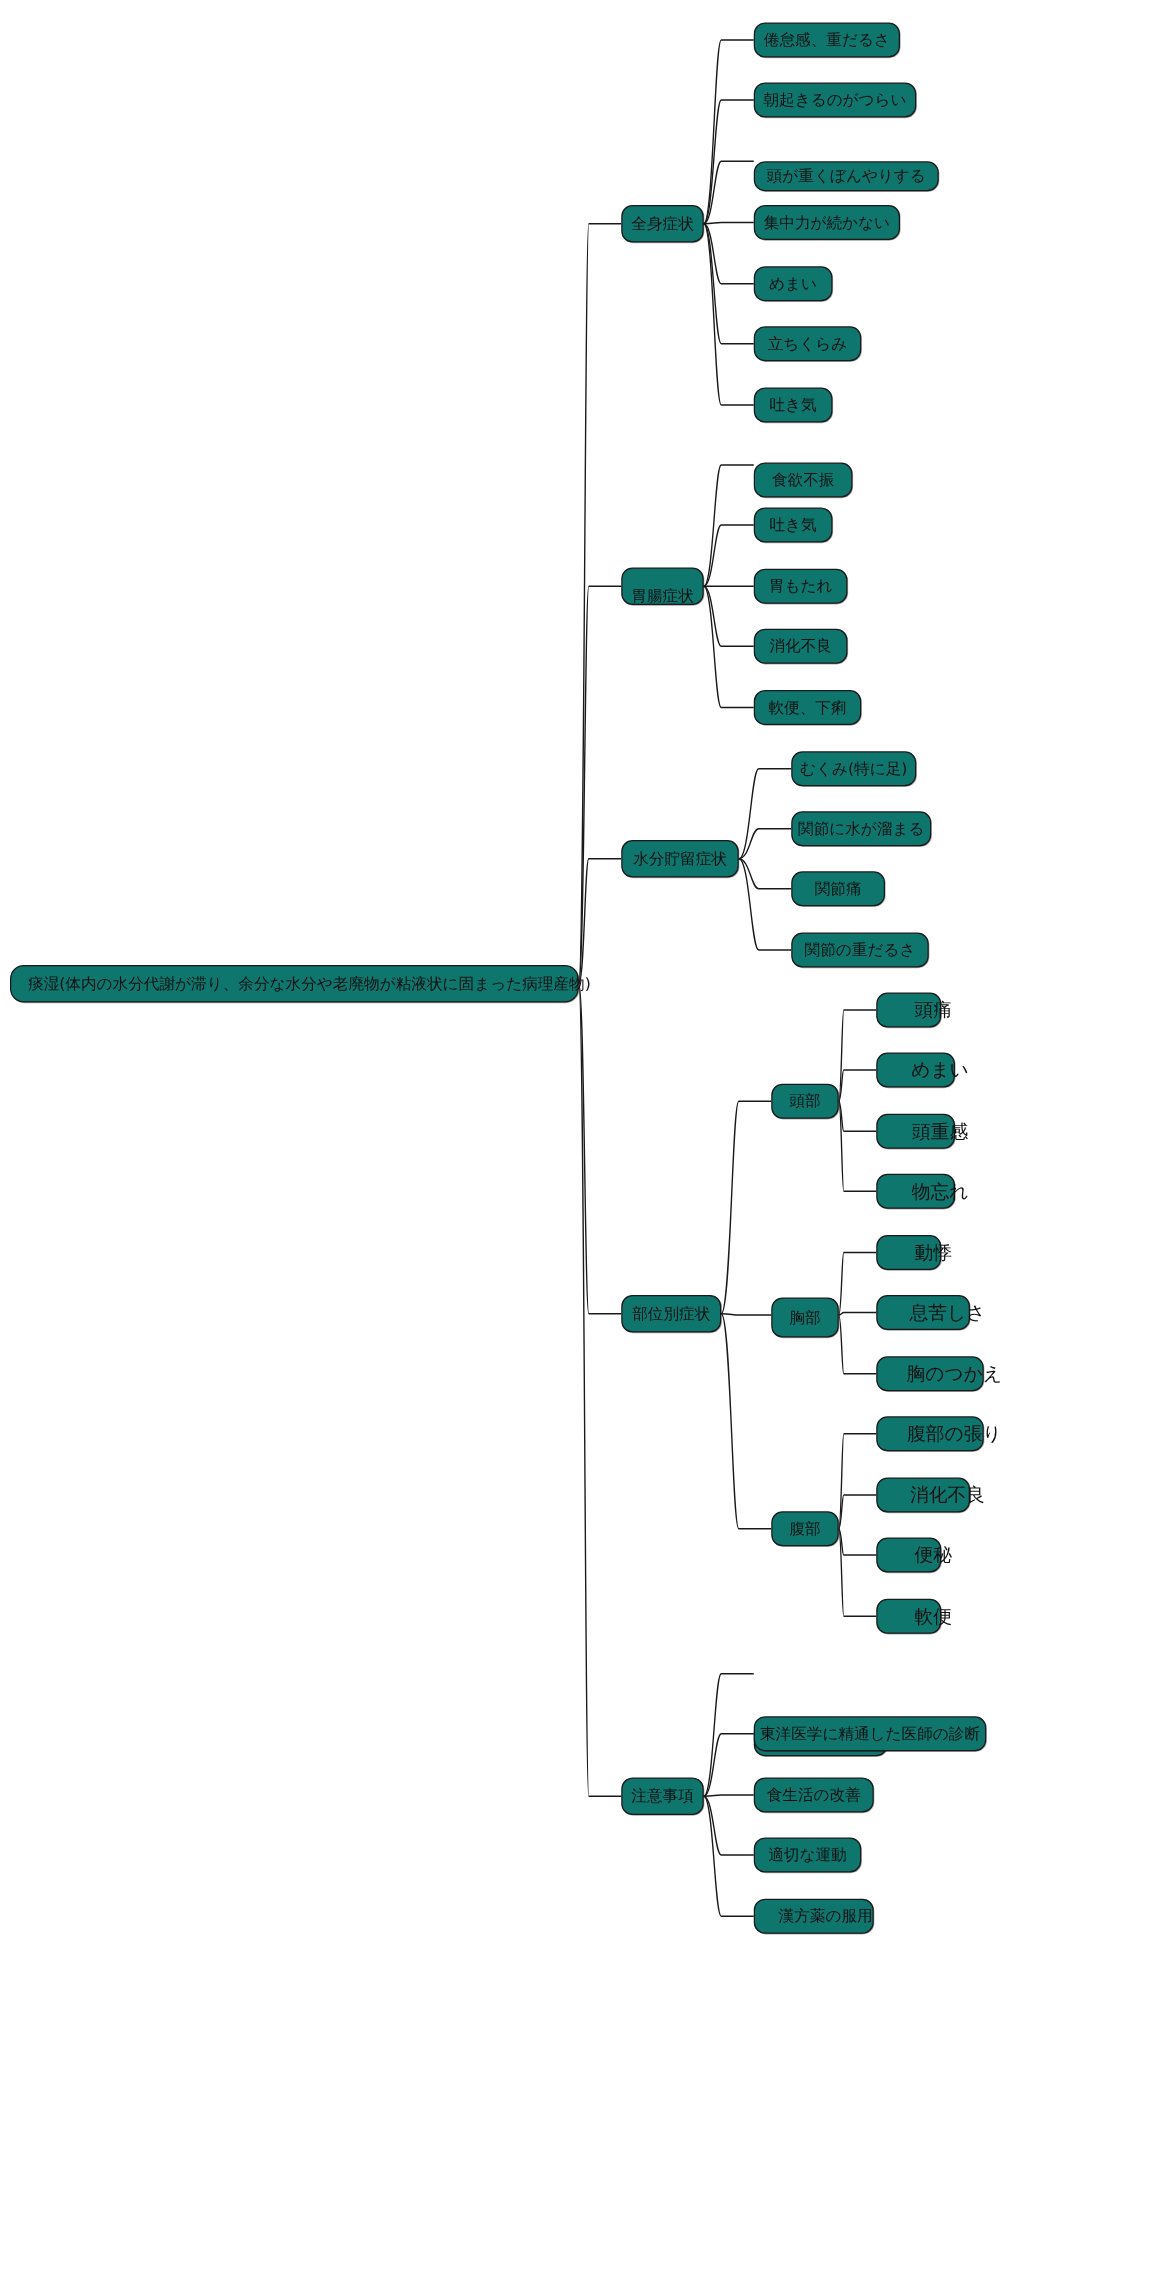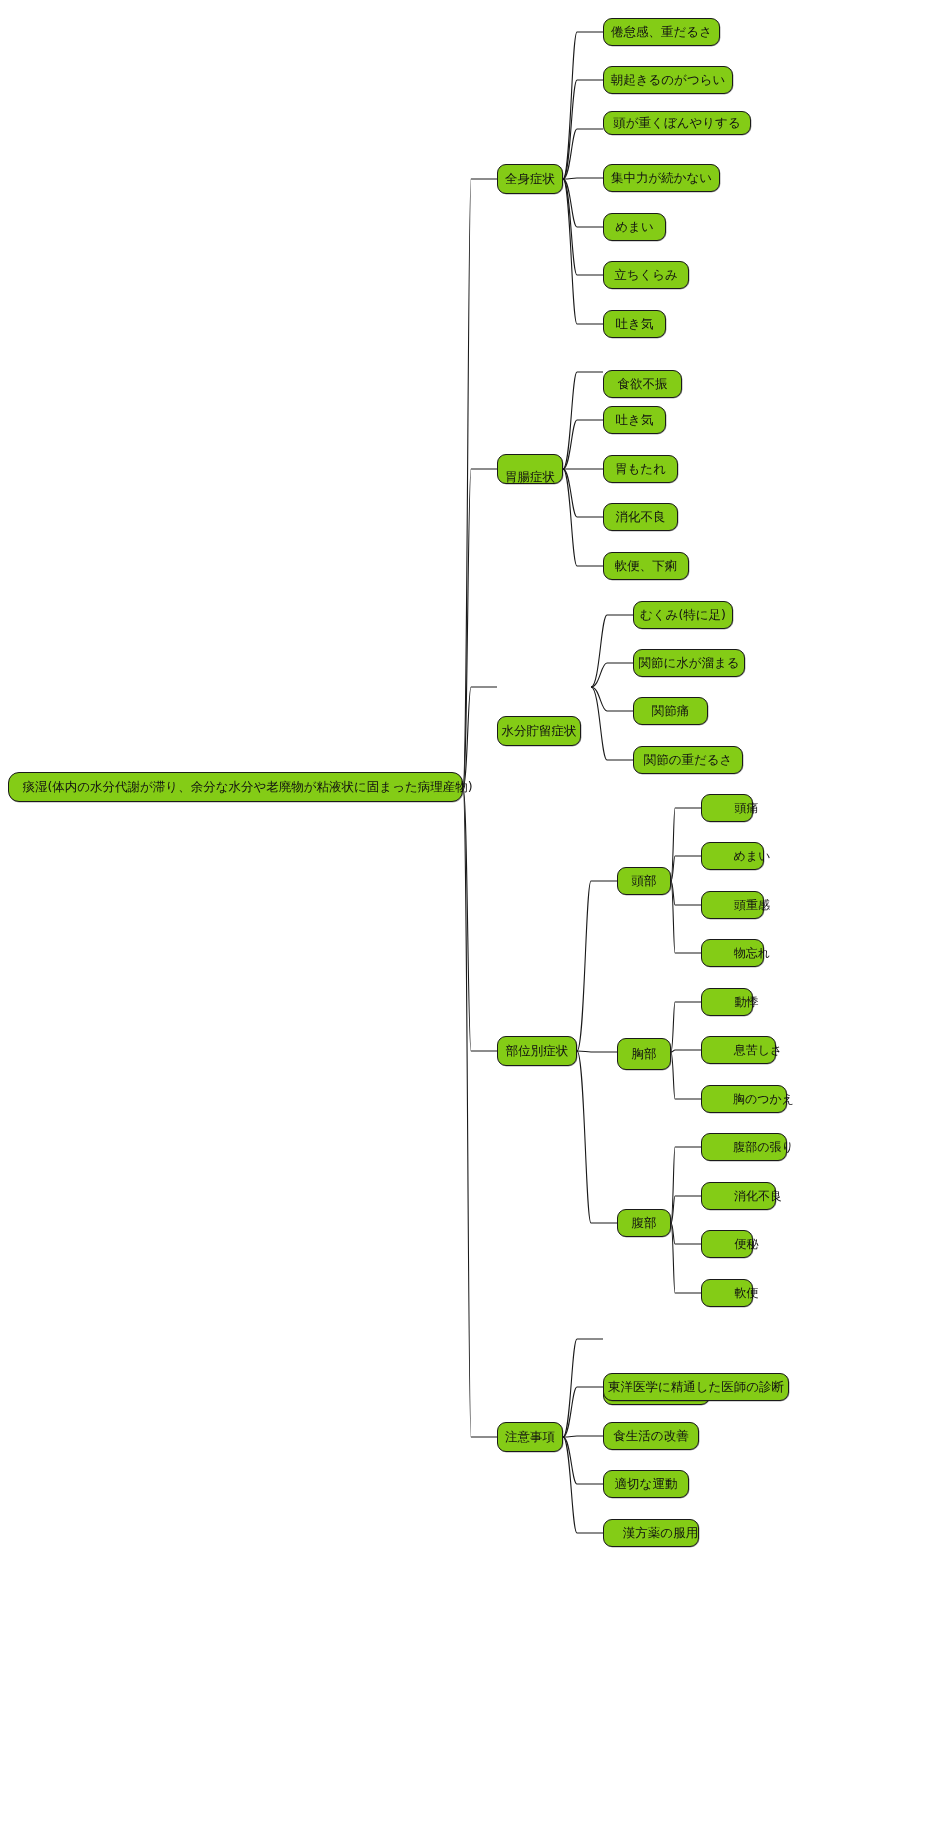--- a/index.html
+++ b/index.html
@@ -1,29 +1,29 @@
 <!DOCTYPE html>
 <html><head>
 <meta charset="utf-8">
 <style>
   html,body{margin:0;padding:0;background:#fff;}
   body{width:933px;height:1822px;position:relative;
        font-family:"DejaVu Sans","Liberation Sans",sans-serif;}
   #canvas{position:absolute;inset:0;width:933px;height:1822px;}
   #edges{position:absolute;left:0;top:0;width:933px;height:1822px;overflow:visible;}
   .node{position:absolute;box-sizing:border-box;
-        background:#84cc16;border:1.1px solid #1a1a1a;border-radius:9px;
+        background:#0f766e;border:1.1px solid #1a1a1a;border-radius:9px;
         display:flex;align-items:center;justify-content:center;
         color:#111;white-space:nowrap;line-height:1;
         box-shadow:0.5px 0.5px 0 rgba(0,0,0,0.35);}
   .node span{display:block;}
   .lvl0{font-size:12.5px;height:30px;border-radius:11px;padding-left:24px;}
   .lvl1{font-size:12.5px;height:30px;}
   .lvl2{font-size:12.5px;height:28px;}
-  .lvl3{font-size:12px;height:28px;padding-left:39px;}
+  .lvl3{font-size:15px;height:28px;padding-left:39px;}
 </style>
 </head>
 <body>
 
 <div id="canvas">
   <svg id="edges" viewBox="0 0 933 1822" preserveAspectRatio="none">
       <path d="M 463 787 C 467.4 787, 467.96 179, 471 179 L 497 179" fill="none" stroke="#1a1a1a" stroke-width="1.1"></path>
       <path d="M 563 179 C 570.7 179, 571.68 32, 577 32 L 603 32" fill="none" stroke="#1a1a1a" stroke-width="1.1"></path>
       <path d="M 563 179 C 570.7 179, 571.68 80, 577 80 L 603 80" fill="none" stroke="#1a1a1a" stroke-width="1.1"></path>
       <path d="M 563 179 C 570.7 179, 571.68 129, 577 129 L 603 129" fill="none" stroke="#1a1a1a" stroke-width="1.1"></path>
@@ -70,21 +70,21 @@
       </div>
       <div class="node lvl1" style="left: 497px; top: 164px; width: 66px; height: 30px;">
         <span>全身症状</span>
       </div>
       <div class="node lvl2" style="left: 603px; top: 18px; width: 117px; height: 28px;">
         <span>倦怠感、重だるさ</span>
       </div>
       <div class="node lvl2" style="left: 603px; top: 66px; width: 130px; height: 28px;">
         <span>朝起きるのがつらい</span>
       </div>
-      <div class="node lvl2" style="left: 603px; top: 111px; width: 148px; height: 24px;">
+      <div class="node lvl2" style="left: 603px; top: 129px; width: 148px; height: 24px;">
         <span>頭が重くぼんやりする</span>
       </div>
       <div class="node lvl2" style="left: 603px; top: 164px; width: 117px; height: 28px;">
         <span>集中力が続かない</span>
       </div>
       <div class="node lvl2" style="left: 603px; top: 213px; width: 63px; height: 28px;">
         <span>めまい</span>
       </div>
       <div class="node lvl2" style="left: 603px; top: 261px; width: 86px; height: 28px;">
         <span>立ちくらみ</span>
@@ -103,21 +103,21 @@
       </div>
       <div class="node lvl2" style="left: 603px; top: 455px; width: 75px; height: 28px; align-items: center;">
         <span>胃もたれ</span>
       </div>
       <div class="node lvl2" style="left: 603px; top: 503px; width: 75px; height: 28px;">
         <span>消化不良</span>
       </div>
       <div class="node lvl2" style="left: 603px; top: 552px; width: 86px; height: 28px;">
         <span>軟便、下痢</span>
       </div>
-      <div class="node lvl1" style="left: 497px; top: 672px; width: 84px; height: 30px; margin-top: 44px;">
+      <div class="node lvl1" style="left: 497px; top: 672px; width: 94px; height: 30px;">
         <span>水分貯留症状</span>
       </div>
       <div class="node lvl2" style="left: 633px; top: 601px; width: 100px; height: 28px;">
         <span>むくみ(特に足)</span>
       </div>
       <div class="node lvl2" style="left: 633px; top: 649px; width: 112px; height: 28px;">
         <span>関節に水が溜まる</span>
       </div>
       <div class="node lvl2" style="left: 633px; top: 697px; width: 75px; height: 28px;">
         <span>関節痛</span>

